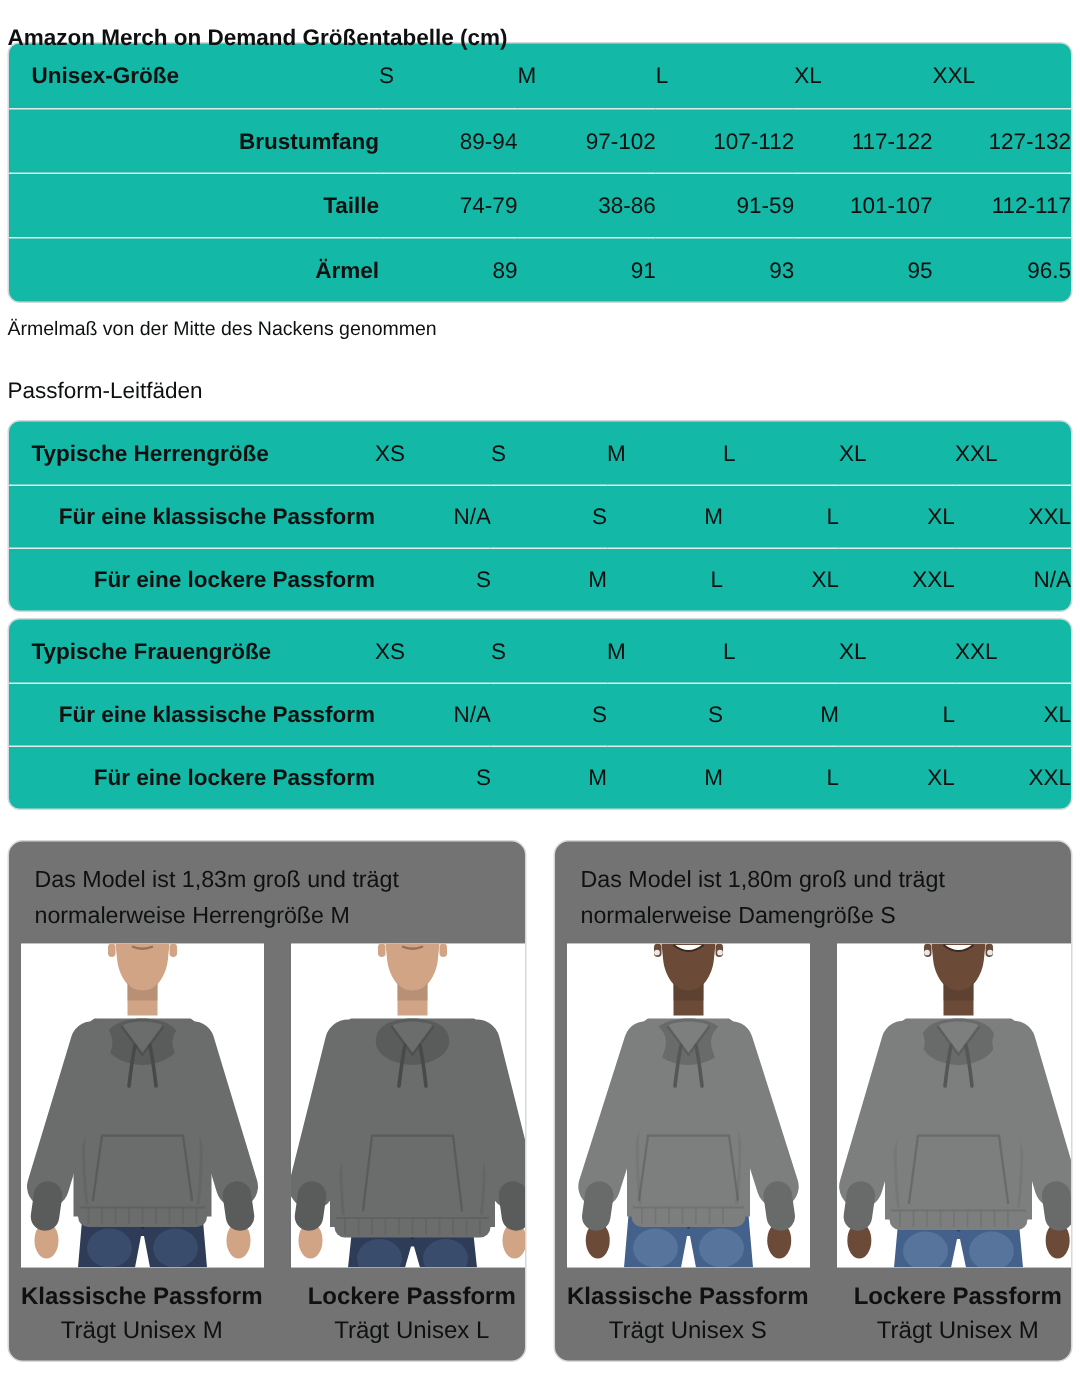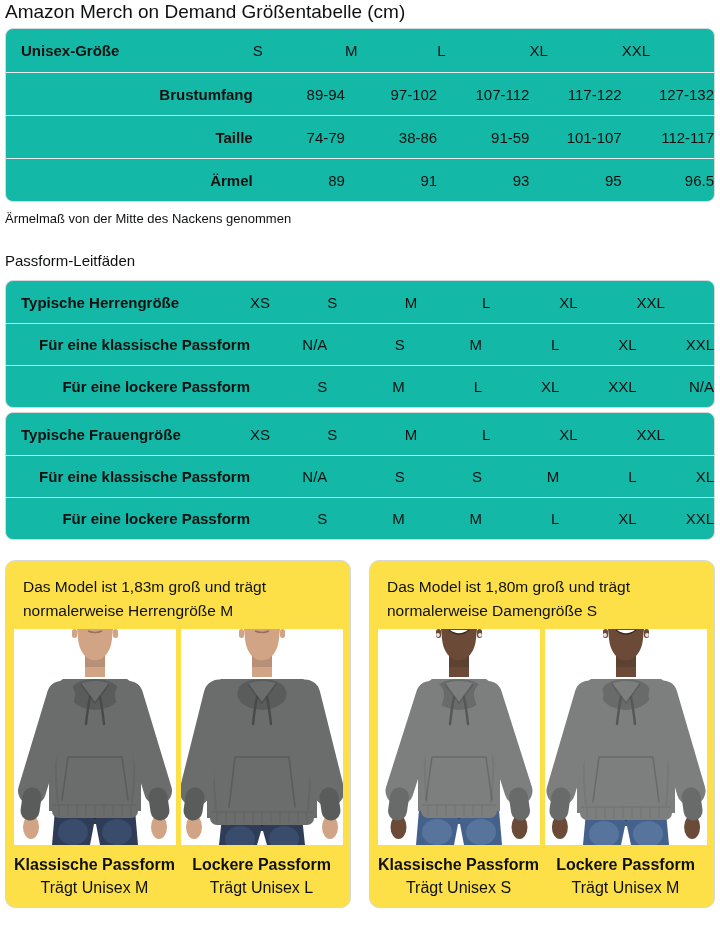--- a/index.html
+++ b/index.html
@@ -4,21 +4,21 @@
 <style>
   * { margin:0; padding:0; box-sizing:border-box; }
   html,body { background:#fff; }
   body {
     width:720px; height:925px;
     font-family:"Liberation Sans", sans-serif;
     color:var(--text,#0f1111);
     -webkit-font-smoothing:antialiased;
   }
   .page { padding:0 5px; }
-  .page-title { font-size:19px; font-weight:400; padding:1px 0 0 0; height:28px; }
+  .page-title { font-size:15px; font-weight:700; padding:17px 0 0 0; height:28px; }
 
   .table-card {
     border:1px solid var(--tbl-border,#d5d9d9);
     border-radius:8px; overflow:hidden; background:#14b8a6;
   }
   .table-card table {
     width:100%; border-collapse:separate; border-spacing:0; table-layout:fixed;
   }
   .table-card td {
     height:43px; font-size:15px; vertical-align:middle;
@@ -31,26 +31,26 @@
   .note { font-size:13px; margin-top:9px; height:17px; }
   .section-title { font-size:15px; font-weight:400; margin-top:24px; height:15px; }
   #size-table-wrap { margin-top:0; }
   #fit-table-men { margin-top:13px; }
   #fit-table-women { margin-top:4px; }
 
   .cards { display:flex; gap:18px; margin-top:20px; }
   .card {
     flex:1 1 0; height:348px;
     border:1px solid var(--tbl-border,#d5d9d9);
-    border-radius:10px; background:#fde047; overflow:hidden;
+    border-radius:10px; background:#737373; overflow:hidden;
     padding:14px 8px 10px 8px;
   }
   .card-desc { font-size:15.5px; line-height:24px; padding:0 9px; height:48px; }
   .photos { display:flex; justify-content:center; gap:5px; margin-top:6px; }
-  .photo-block { width:162px; text-align:center; }
+  .photo-block { width:162px; text-align:center;margin-left:13px; }
   .photo { width:162px; height:216px; overflow:hidden; background:#fff; }
   .photo svg { width:100%; height:100%; display:block; }
   .fit-label { font-size:16px; font-weight:700; margin-top:10px; line-height:20px; }
   .size-label { font-size:16px; font-weight:400; margin-top:3px; line-height:20px; }
 </style>
 </head>
 <body>
 
 <div class="page">
 

